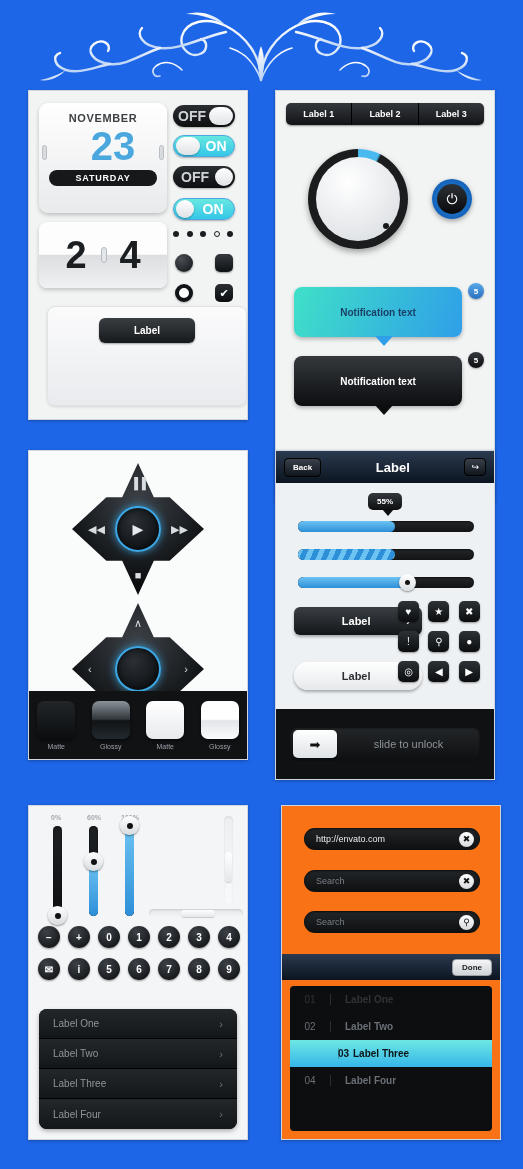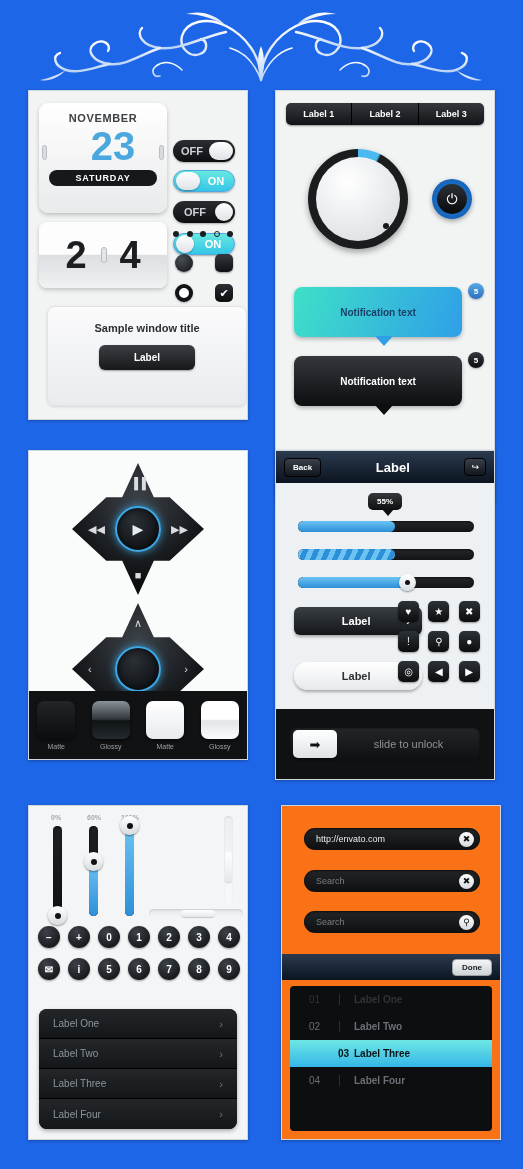--- a/index.html
+++ b/index.html
@@ -46,22 +46,22 @@
   .win { position:absolute; left:18px; top:215px; width:200px; height:100px;
          background:linear-gradient(#fbfbfc,#e9ebee); border-radius:8px;
          border:1px solid #dfe2e6; box-shadow:0 1px 3px rgba(0,0,0,.12); }
   .win-t { text-align:center; font-size:11px; font-weight:bold; color:#2b2f33; padding-top:15px; }
   .win-s { text-align:center; font-size:9px; color:#8b9097; padding-top:3px; }
   .win-b { margin:11px auto 0; width:96px; background:linear-gradient(#3a3e42,#16191c);
            border-radius:6px; color:#fff; font-size:10px; font-weight:bold;
            text-align:center; padding:7px 0; box-shadow:0 1px 2px rgba(0,0,0,.35); }
 
   .tg { position:absolute; right:12px; width:62px; height:22px; border-radius:11px;
-        font-size:11px; font-weight:bold; display:flex; align-items:center;
-        box-shadow:0 1px 2px rgba(0,0,0,.3);margin-top:35px; }
+        font-size:14px; font-weight:bold; display:flex; align-items:center;
+        box-shadow:0 1px 2px rgba(0,0,0,.3); }
   .tg .kn { width:24px; height:18px; border-radius:9px;
             background:linear-gradient(#ffffff,#dfe2e5); box-shadow:0 1px 2px rgba(0,0,0,.3); }
   .tg .kn.rnd { border-radius:50%; width:18px; }
   .tg .lb { flex:1; text-align:center; }
   .tg.off { background:linear-gradient(#2a2d31,#0d0f11); color:#cfd3d7; padding:0 2px; }
   .tg.on  { background:linear-gradient(#67e8e0,#35c6e8); color:#fff; padding:0 2px;
             border:1px solid #4ea9e0; }
   .t1 { top:14px; } .t2 { top:44px; } .t3 { top:75px; } .t4 { top:107px; }
 
   .dots { position:absolute; right:14px; top:140px; width:60px; display:flex;
@@ -253,21 +253,21 @@
   .pickhdr { position:absolute; left:0; right:0; top:148px; height:26px;
              background:linear-gradient(#2b3a50,#0b1420); display:flex;
              align-items:center; justify-content:flex-end; padding-right:8px; }
   .pickhdr .done { background:linear-gradient(#f3f5f6,#cfd4d8); color:#1b1e21;
                    font-size:8px; font-weight:bold; padding:3px 9px; border-radius:4px;
                    border:1px solid #9aa0a6; }
   .picker { position:absolute; left:8px; right:8px; top:180px; bottom:8px;
             background:#0c0e10; border-radius:4px; overflow:hidden; }
   .picker .prow { height:27px; display:flex; align-items:center; font-size:10px;
                   color:#6a7076; }
-  .picker .prow .n { width:50px; text-align:center; border-right:1px solid #2a2e31; }
+  .picker .prow .n { width:41px; text-align:center; border-right:1px solid #2a2e31; }
   .picker .prow .l { padding-left:14px; font-weight:bold; }
   .picker .prow.faded { color:#2f3438; }
   .picker .prow.sel { background:linear-gradient(#6ee7e4,#35b7e8); color:#0c1518; font-weight:bold; }
   .picker .prow.sel .n { border-right:1px solid rgba(0,0,0,.25);padding-left:48px; }
 </style>
 </head>
 <body>
 
 <svg class="ornament" viewBox="0 0 463 78">
   <defs>
@@ -306,21 +306,20 @@
     <div class="cal-month">NOVEMBER</div>
     <div class="cal-day">23</div>
     <div class="cal-wd">SATURDAY</div>
   </div>
   <div class="flip">
     <span>2</span>
     <span>4</span>
     <div class="pin"></div>
   </div>
   <div class="win">
-    <div class="win-t">Sample window title</div>
     <div class="win-b">Label</div>
   </div>
 
   <div class="tg off t1">
     <span class="lb">OFF</span>
     <span class="kn"></span>
   </div>
   <div class="tg on t2">
     <span class="kn"></span>
     <span class="lb">ON</span>

